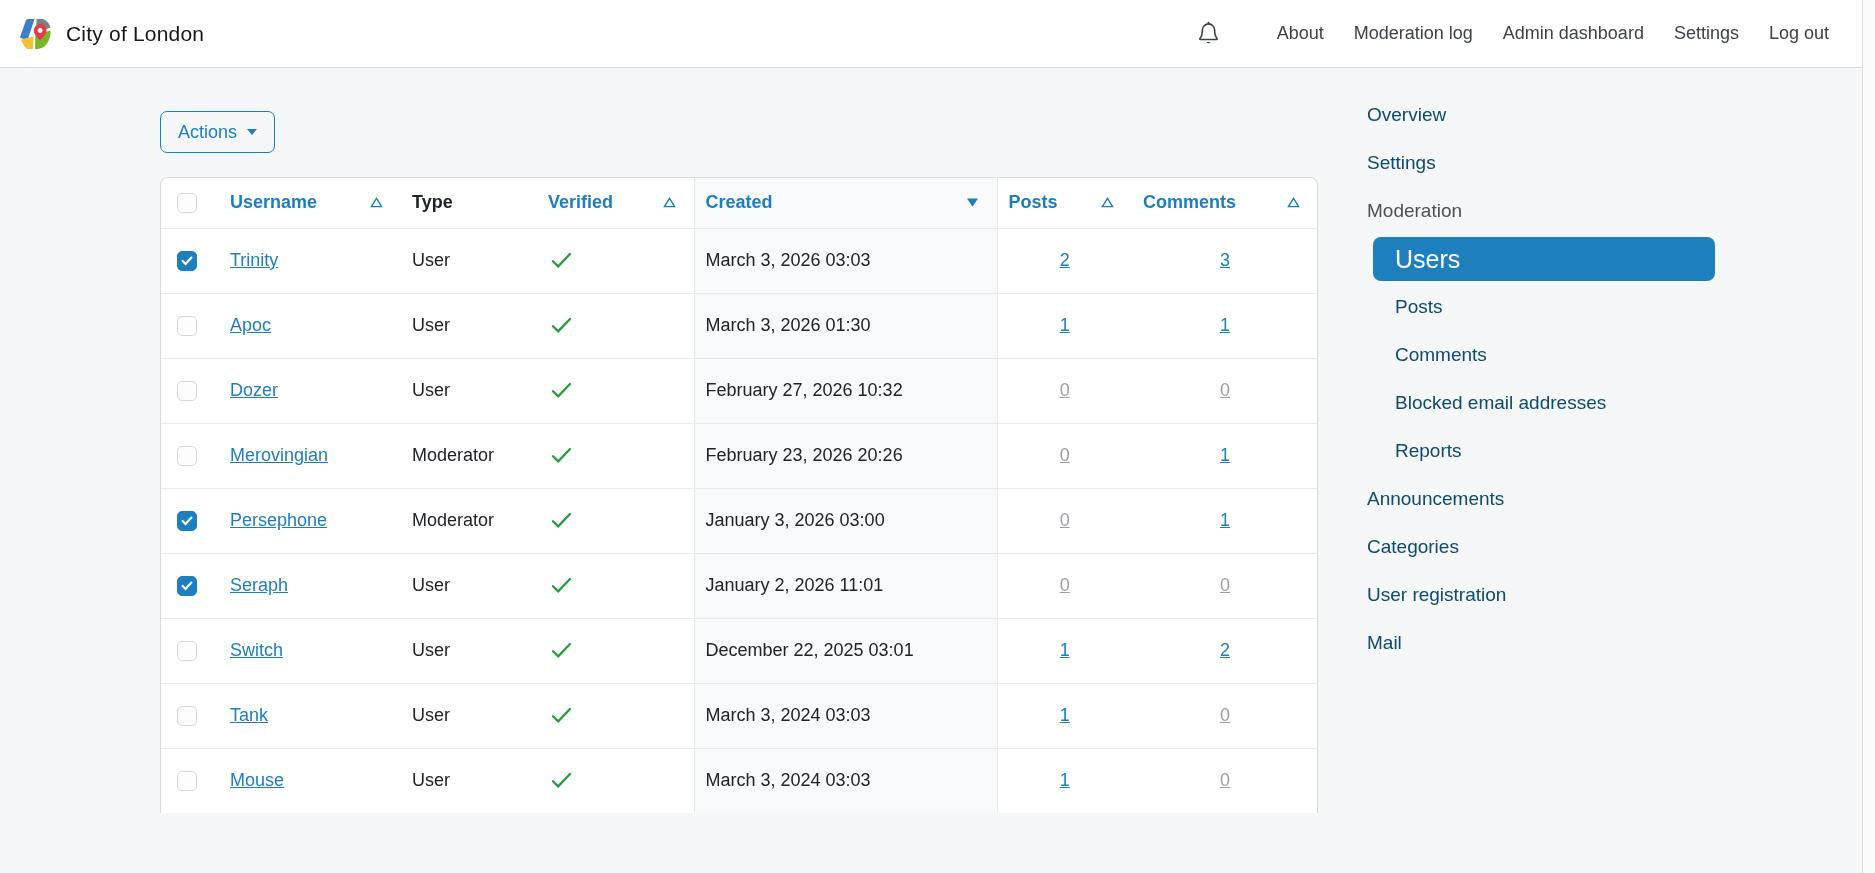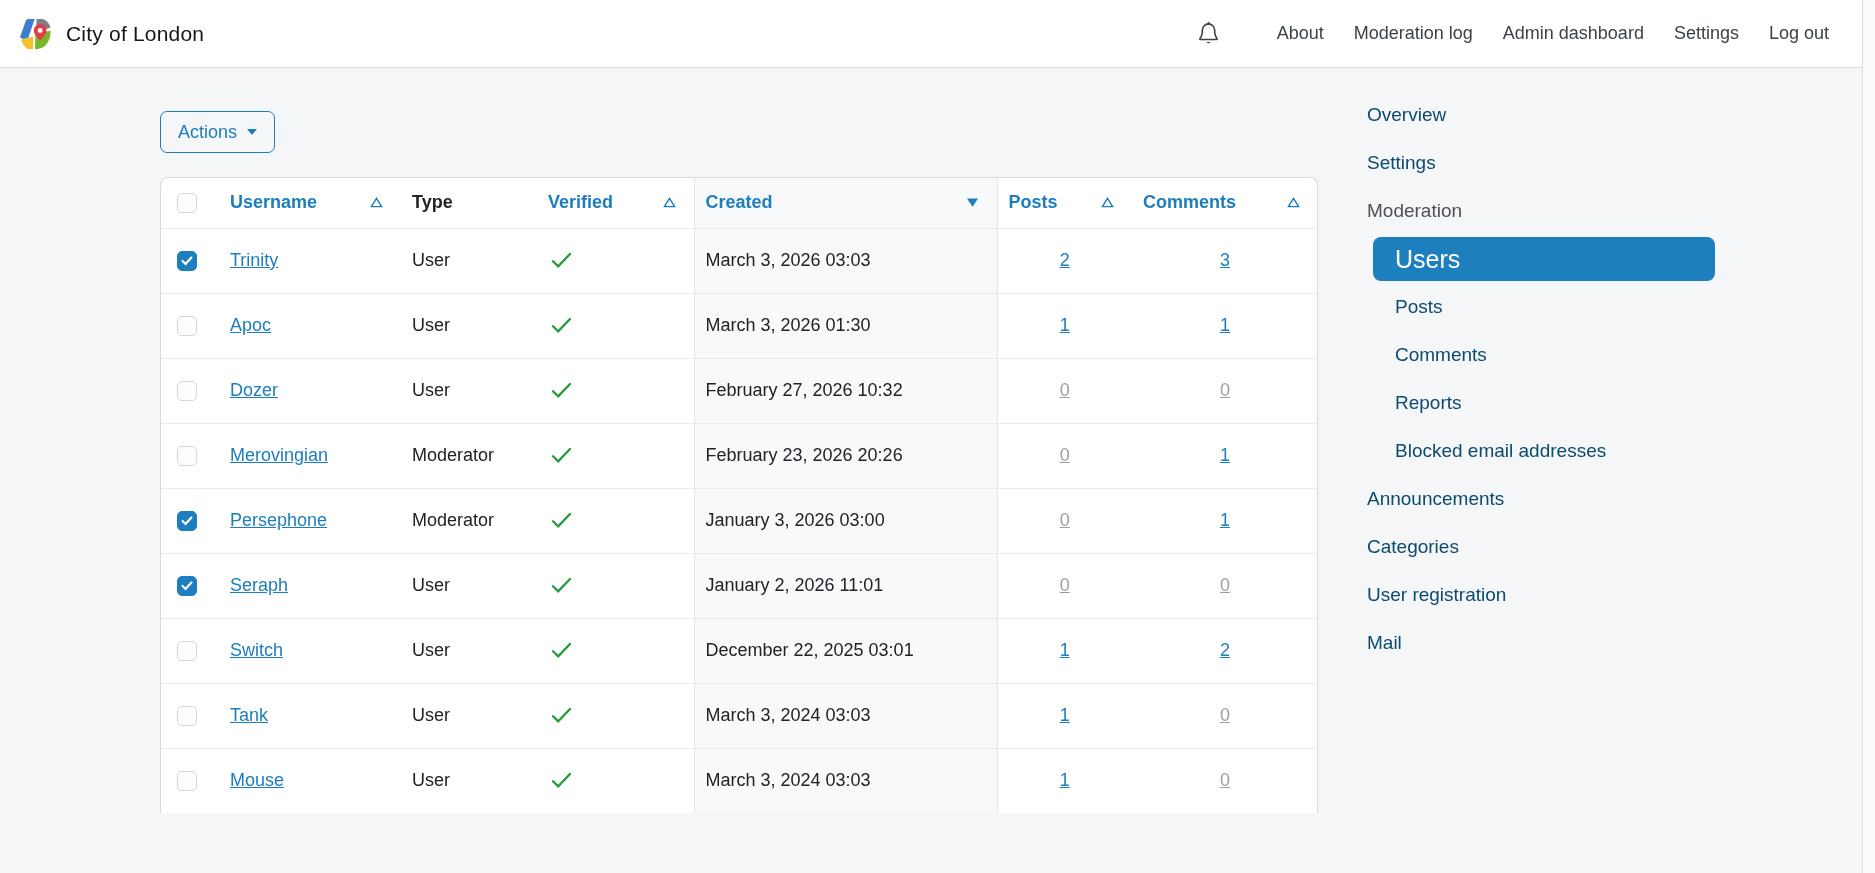--- a/index.html
+++ b/index.html
@@ -386,26 +386,26 @@
     <div class="side-item">
       <a class="pill">Users</a>
     </div>
     <div class="side-item">
       <a class="side-link indent">Posts</a>
     </div>
     <div class="side-item">
       <a class="side-link indent">Comments</a>
     </div>
     <div class="side-item">
+      <a class="side-link indent">Blocked email addresses</a>
+    </div>
+    <div class="side-item">
       <a class="side-link indent">Reports</a>
     </div>
     <div class="side-item">
-      <a class="side-link indent">Blocked email addresses</a>
-    </div>
-    <div class="side-item">
       <a class="side-link">Announcements</a>
     </div>
     <div class="side-item">
       <a class="side-link">Categories</a>
     </div>
     <div class="side-item">
       <a class="side-link">User registration</a>
     </div>
     <div class="side-item">
       <a class="side-link">Mail</a>

